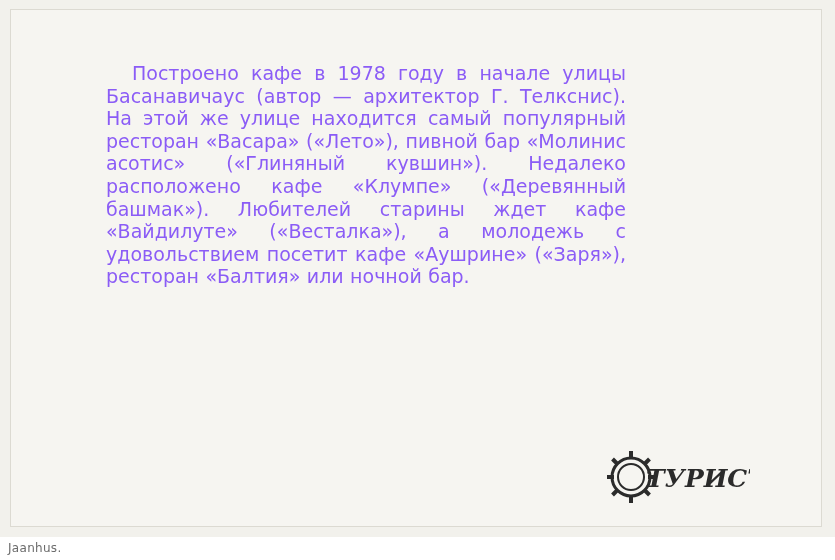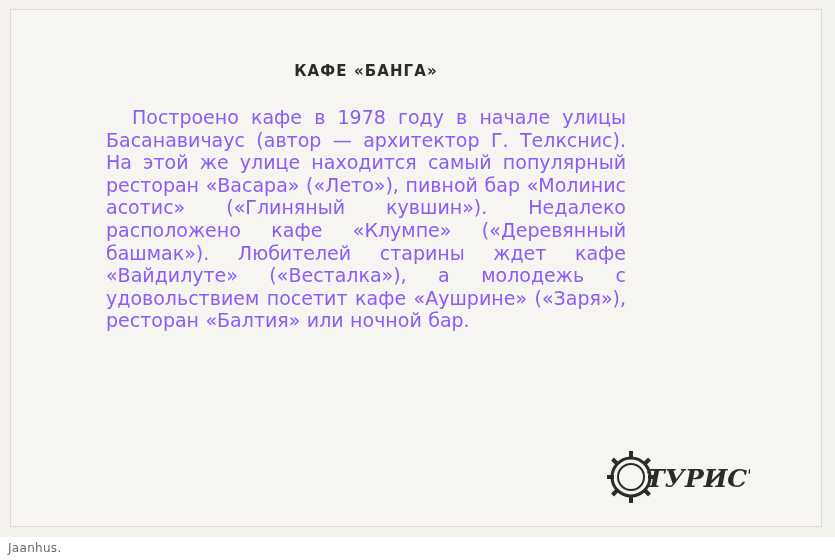--- a/index.html
+++ b/index.html
@@ -150,21 +150,20 @@
 </style>
 </head>
 <body>
 
 <div id="postcard">
 
   <div id="card-frame"></div>
 
 
   <div id="text-block">
-    <div id="card-title">КАФЕ «БАНГА»</div>
     <div id="card-body">Построено кафе в 1978 году в начале улицы Басанавичаус (автор — архитектор Г. Телкснис). На этой же улице находится самый популярный ресторан «Васара» («Лето»), пивной бар «Молинис асотис» («Глиняный кувшин»). Недалеко расположено кафе «Клумпе» («Деревянный башмак»). Любителей старины ждет кафе «Вайдилуте» («Весталка»), а молодежь с удовольствием посетит кафе «Аушрине» («Заря»), ресторан «Балтия» или ночной бар.</div>
   </div>
 
   <div id="logo">
     <svg width="150" height="62" viewBox="0 0 150 62" xmlns="http://www.w3.org/2000/svg">
 
       <g fill="#2b2b2b">
         <g>
           <rect x="29" y="5" width="4" height="7"></rect>
           <rect x="29" y="50" width="4" height="7"></rect>

